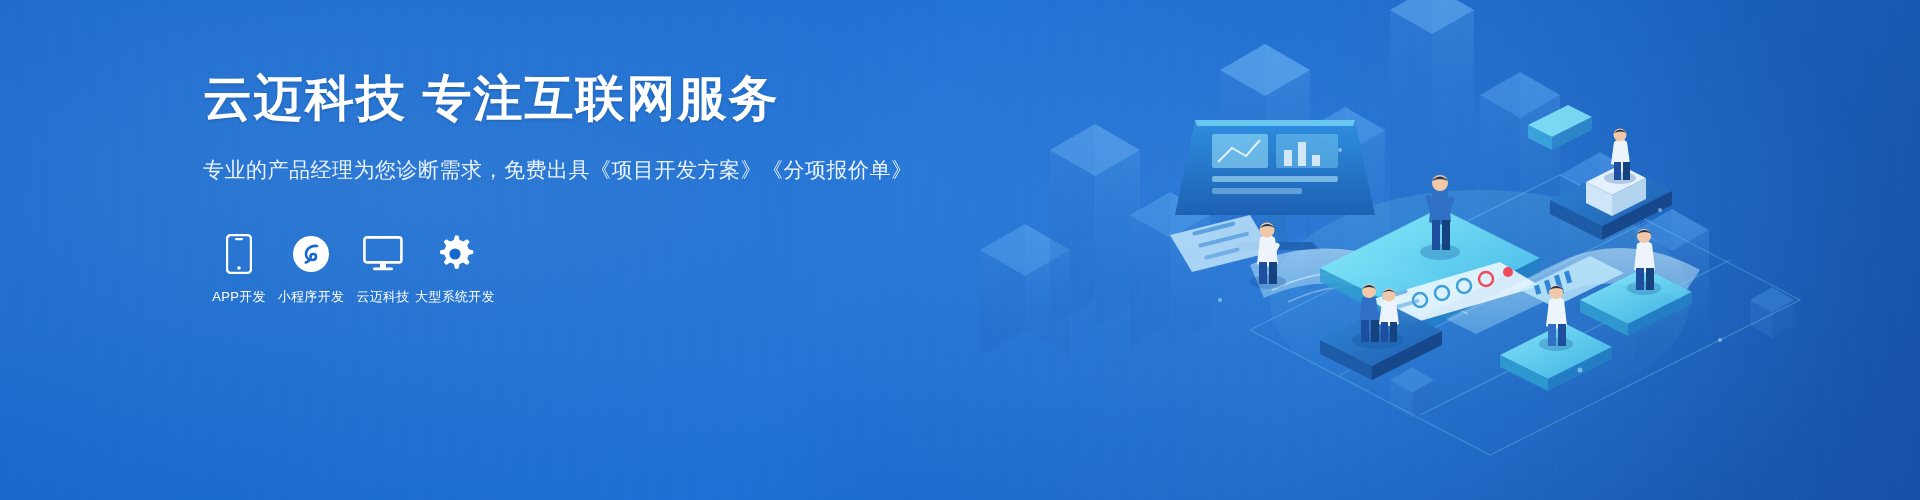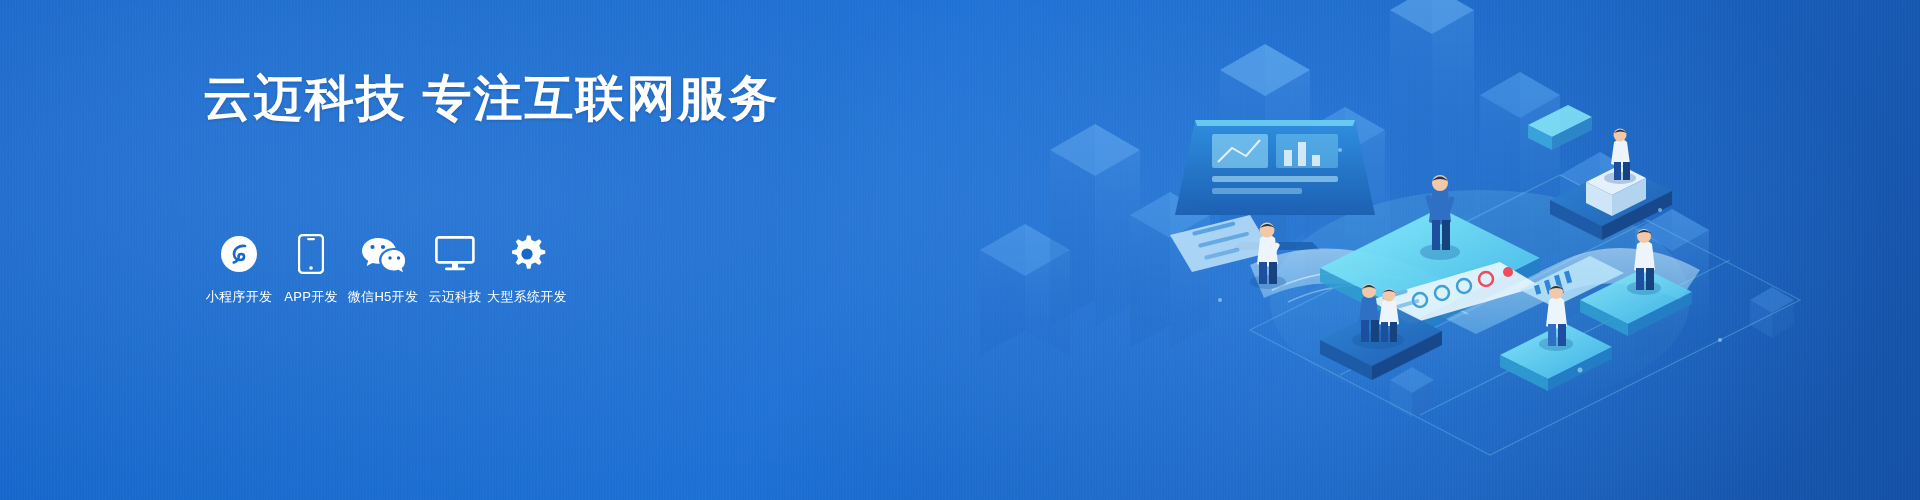--- a/index.html
+++ b/index.html
@@ -354,62 +354,48 @@
         <circle cx="660" cy="370" r="2.5"></circle>
         <circle cx="420" cy="150" r="2"></circle>
         <circle cx="800" cy="340" r="2"></circle>
       </g>
     </svg>
   </div>
 
   <div class="content">
     <div class="headline">云迈科技 专注互联网服务</div>
     <div class="subtitle">
+      <div>专业的产品经理为您诊断需求，免费出具《项目开发方案》《分项报价单》</div>
     </div>
   </div>
 
   <div class="icon-row">
+
+    <div class="icon-item">
+      <div class="icon-glyph">
+        <svg width="26" height="40" viewBox="0 0 26 40">
+          <rect x="1" y="1" width="24" height="38" rx="4" fill="none" stroke="#ffffff" stroke-width="2.4"></rect>
+          <rect x="9" y="4" width="8" height="2.2" rx="1.1" fill="#ffffff"></rect>
+          <circle cx="13" cy="34" r="1.8" fill="#ffffff"></circle>
+        </svg>
+      </div>
+      <div class="icon-label">APP开发</div>
+    </div>
 
     <div class="icon-item">
       <div class="icon-glyph">
         <svg width="40" height="40" viewBox="0 0 40 40">
           <circle cx="20" cy="20" r="18" fill="#ffffff"></circle>
           <path d="M26 12 c-6 -1 -11 3 -11 8 c0 4 3 6 6 6 c2.5 0 4 -1.5 4 -3.3 c0 -1.6 -1.2 -2.7 -2.8 -2.7 c-1.4 0 -2.4 0.9 -2.4 2" fill="none" stroke="#1668cc" stroke-width="2.6" stroke-linecap="round"></path>
           <path d="M19.8 22 c0 3 -2 5.5 -5 6.5" fill="none" stroke="#1668cc" stroke-width="2.6" stroke-linecap="round"></path>
         </svg>
       </div>
       <div class="icon-label">小程序开发</div>
     </div>
 
-    <div class="icon-item">
-      <div class="icon-glyph">
-        <svg width="26" height="40" viewBox="0 0 26 40">
-          <rect x="1" y="1" width="24" height="38" rx="4" fill="none" stroke="#ffffff" stroke-width="2.4"></rect>
-          <rect x="9" y="4" width="8" height="2.2" rx="1.1" fill="#ffffff"></rect>
-          <circle cx="13" cy="34" r="1.8" fill="#ffffff"></circle>
-        </svg>
-      </div>
-      <div class="icon-label">APP开发</div>
-    </div>
-
-    <div class="icon-item">
-      <div class="icon-glyph">
-        <svg width="44" height="38" viewBox="0 0 44 38">
-          <path d="M17 3 C8 3 1 9 1 16 c0 4 2.4 7.5 6.2 9.8 L5.6 31 l5.8 -3 c1.8 0.5 3.7 0.8 5.6 0.8 c0.6 0 1.2 0 1.8 -0.1
-                   C18.3 27.6 18 26.3 18 25 c0 -6.6 6.6 -12 14.8 -12 c0.6 0 1.2 0 1.8 0.1 C33 7.1 25.8 3 17 3 Z" fill="#ffffff"></path>
-          <circle cx="11.5" cy="12" r="2.1" fill="#1668cc"></circle>
-          <circle cx="22" cy="12" r="2.1" fill="#1668cc"></circle>
-          <path d="M33 15 c-7 0 -12.6 4.6 -12.6 10.2 c0 5.6 5.6 10.2 12.6 10.2 c1.5 0 3 -0.2 4.4 -0.6 l4.6 2.4 l-1.3 -4.2
-                   C43.6 31 44 28.2 44 25.2 C44 19.6 39.4 15 33 15 Z" fill="#ffffff"></path>
-          <circle cx="29" cy="23" r="1.7" fill="#1668cc"></circle>
-          <circle cx="37.5" cy="23" r="1.7" fill="#1668cc"></circle>
-        </svg>
-      </div>
-      <div class="icon-label">微信H5开发</div>
-    </div>
 
     <div class="icon-item">
       <div class="icon-glyph">
         <svg width="40" height="36" viewBox="0 0 40 36">
           <rect x="1.4" y="1.4" width="37" height="25" rx="2.5" fill="none" stroke="#ffffff" stroke-width="2.6"></rect>
           <rect x="17" y="27" width="6" height="5" fill="#ffffff"></rect>
           <rect x="10" y="31.5" width="20" height="2.8" rx="1.4" fill="#ffffff"></rect>
         </svg>
       </div>
       <div class="icon-label">云迈科技</div>

